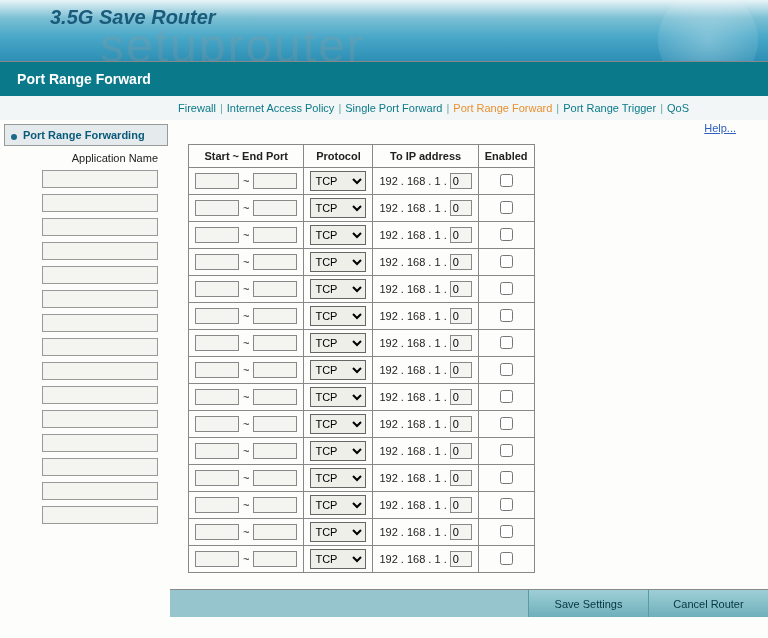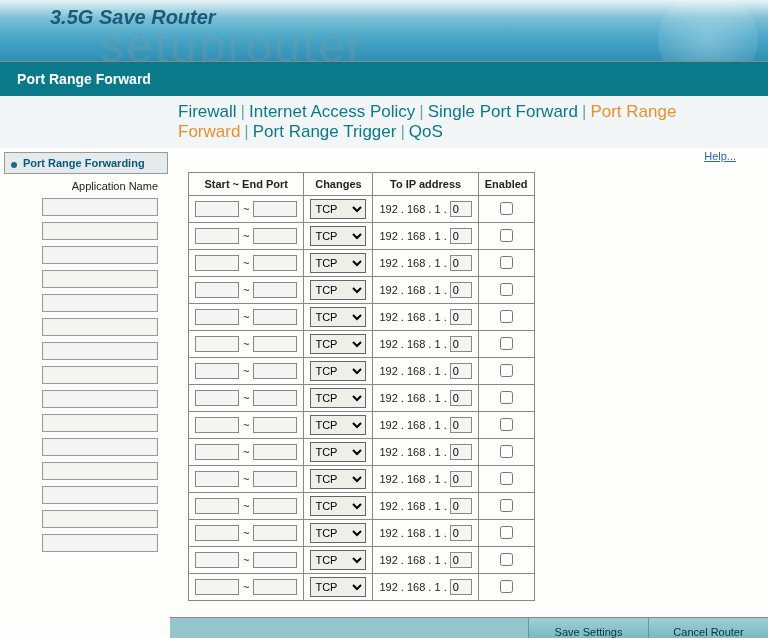--- a/index.html
+++ b/index.html
@@ -8,21 +8,21 @@
 .header-title { font-size: 20px; font-weight: bold; font-style: italic; color: #1a5a7a; position: absolute; top: 6px; left: 50px; }
 .watermark { position: absolute; top: 18px; left: 100px; font-size: 48px; color: rgba(150,150,150,0.25); font-weight: normal; letter-spacing: 2px; text-align: center; }
 .dish { position: absolute; right: 10px; top: -10px; width: 100px; height: 100px; border-radius: 50%; background: radial-gradient(ellipse at center, rgba(255,255,255,0.3), rgba(255,255,255,0)); }
 .nav-row { display: flex; align-items: stretch; background: #0a7a8a; height: 34px; }
 .page-title-cell { width: 168px; background: #0a7a8a; color: #fff; font-size: 14px; font-weight: bold; display: flex; align-items: center; justify-content: center; }
 .nav-tabs { flex: 1; display: flex; align-items: center; gap: 4px; padding: 3px 6px; background: #b8e0e4; }
 .nav-tab { flex: 1; height: 24px; background: linear-gradient(to bottom, #5db5c5, #3a9aab 50%, #0a7a8a); border: 1px solid #0a6a7a; border-radius: 2px; color: #fff; font-size: 10px; font-weight: bold; display: flex; align-items: center; justify-content: center; cursor: pointer; text-shadow: 0 1px 1px rgba(0,0,0,0.3); }
 .nav-tab.active { color: #ffe600; }
 .subnav-row { display: flex; background: #f3f6f6; }
 .subnav-spacer { width: 168px; }
-.subnav { flex: 1; padding: 6px 10px; font-size: 17px; color: #0a7a8a; }
+.subnav { flex: 1; padding: 6px 10px; font-size: 11px; color: #0a7a8a; }
 .subnav a { color: #0a7a8a; text-decoration: none; cursor: pointer; }
 .subnav .sep { color: #6aa; margin: 0 4px; }
 .subnav .active-sub { color: #e89030; }
 .main-row { display: flex; }
 .sidebar { width: 168px; background: #fdfdfc; }
 .side-section-title { background: #e5eaec; border: 1px solid #999; margin: 4px 0 0 4px; padding: 4px 6px 4px 18px; font-size: 11px; font-weight: bold; color: #0a5a7a; position: relative; }
 .side-section-title::before { content: ''; position: absolute; left: 6px; top: 9px; width: 6px; height: 6px; background: #1a6a8a; border-radius: 50%; }
 .side-label { text-align: right; padding: 6px 10px 6px 0; font-size: 11px; color: #222; }
 .side-inputs { padding: 0 10px 0 42px; }
 .side-inputs input { width: 100%; height: 18px; margin-bottom: 6px; background: #f4f4f0; border: 1px solid #999; padding: 1px 3px; font-size: 11px; }
@@ -64,21 +64,21 @@
     <div class="side-section-title">Port Range Forwarding</div>
     <div class="side-label">Application Name</div>
     <div class="side-inputs" id="side-inputs"><input type="text" style=""><input type="text" style=""><input type="text" style=""><input type="text" style=""><input type="text" style=""><input type="text" style=""><input type="text" style=""><input type="text" style=""><input type="text" style=""><input type="text" style=""><input type="text" style=""><input type="text" style=""><input type="text" style=""><input type="text" style=""><input type="text" style=""></div>
   </div>
   <div class="content">
     <a class="help-link">Help...</a>
     <table class="port-table">
       <thead>
         <tr>
           <th>Start ~ End Port</th>
-          <th>Changes</th>
+          <th>Protocol</th>
           <th>To IP address</th>
           <th>Enabled</th>
         </tr>
       </thead>
       <tbody id="table-body">
           <tr>
             <td class="port-cell"><input type="text" style=""><span class="tilde">~</span><input type="text" style=""></td>
             <td><select class="proto"><option>TCP</option><option>UDP</option><option>Both</option></select></td>
             <td class="ip-cell"><span class="ip-prefix">192 . 168 . 1 . </span><input type="text" value="0" style=""></td>
             <td><input type="checkbox" class="enable-check" style=""></td>

